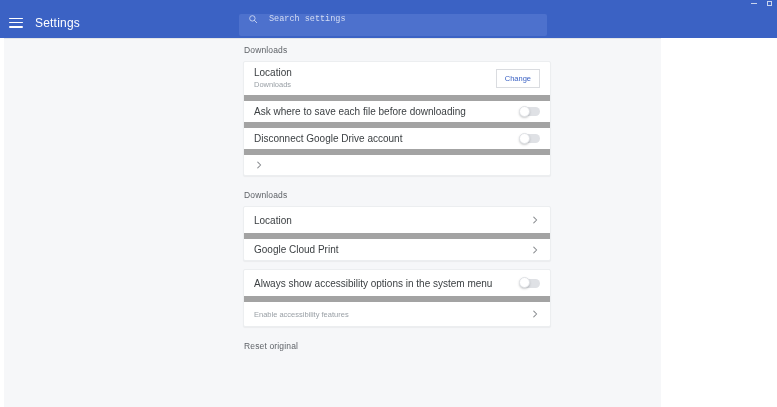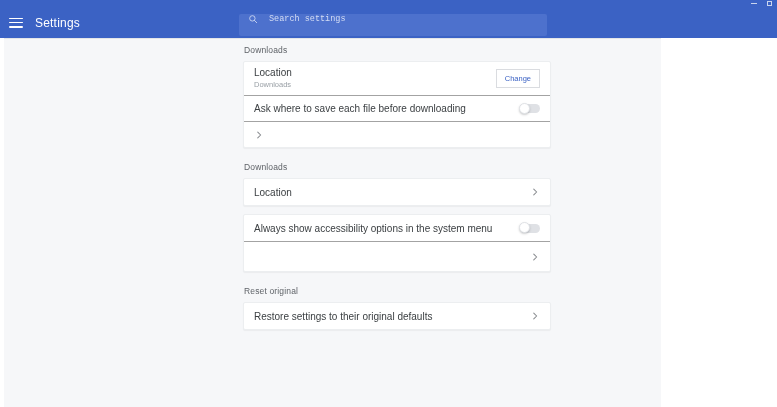--- a/index.html
+++ b/index.html
@@ -144,21 +144,21 @@
     border-radius: 2px;
     box-shadow: 0 1px 1px rgba(60,64,67,0.06);
     overflow: hidden;
   }
   .row {
     display: flex;
     align-items: center;
     padding: 0 10px;
     min-height: 26px;
     box-sizing: border-box;
-    border-top: 1px solid #a3a3a3;
+    border-top: 6px solid #a3a3a3;
     position: relative;
     cursor: pointer;
   }
   .row:first-child { border-top: none; }
   .row-tall { min-height: 30px; }
   .row-text {
     flex: 1 1 auto;
     min-width: 0;
     padding: 5px 0;
   }
@@ -267,65 +267,72 @@
           </div>
           <div class="row">
             <div class="row-text">
               <div class="row-title">Ask where to save each file before downloading</div>
             </div>
             <div class="toggle">
               <div class="knob"></div>
             </div>
           </div>
           <div class="row">
+            <div class="row-text">
+              <div class="row-title">Disconnect Google Drive account</div>
+            </div>
+            <div class="toggle">
+              <div class="knob"></div>
+            </div>
+          </div>
+          <div class="row">
             <svg class="chevron" viewBox="0 0 24 24">
               <polyline points="9,5 16,12 9,19" fill="none" stroke="#5f6368" stroke-width="2.5" stroke-linecap="round" stroke-linejoin="round"></polyline>
             </svg>
           </div>
         </div>
       </div>
       <div class="section">
         <div class="section-title">Downloads</div>
         <div class="card">
           <div class="row">
             <div class="row-text">
               <div class="row-title">Location</div>
             </div>
             <svg class="chevron" viewBox="0 0 24 24">
               <polyline points="9,5 16,12 9,19" fill="none" stroke="#5f6368" stroke-width="2.5" stroke-linecap="round" stroke-linejoin="round"></polyline>
             </svg>
           </div>
+          <div class="row">
+            <div class="row-text">
+              <div class="row-title">Google Cloud Print</div>
+            </div>
+            <svg class="chevron" viewBox="0 0 24 24">
+              <polyline points="9,5 16,12 9,19" fill="none" stroke="#5f6368" stroke-width="2.5" stroke-linecap="round" stroke-linejoin="round"></polyline>
+            </svg>
+          </div>
         </div>
       </div>
       <div class="section">
         <div class="card">
           <div class="row">
             <div class="row-text">
               <div class="row-title">Always show accessibility options in the system menu</div>
             </div>
             <div class="toggle">
               <div class="knob"></div>
             </div>
           </div>
           <div class="row row-tall">
             <div class="row-text">
+              <div class="row-sub">Enable accessibility features</div>
             </div>
             <svg class="chevron" viewBox="0 0 24 24">
               <polyline points="9,5 16,12 9,19" fill="none" stroke="#5f6368" stroke-width="2.5" stroke-linecap="round" stroke-linejoin="round"></polyline>
             </svg>
           </div>
         </div>
       </div>
       <div class="section">
         <div class="section-title">Reset original</div>
-        <div class="card">
-          <div class="row">
-            <div class="row-text">
-              <div class="row-title">Restore settings to their original defaults</div>
-            </div>
-            <svg class="chevron" viewBox="0 0 24 24">
-              <polyline points="9,5 16,12 9,19" fill="none" stroke="#5f6368" stroke-width="2.5" stroke-linecap="round" stroke-linejoin="round"></polyline>
-            </svg>
-          </div>
-        </div>
       </div>
     </div>
 </div>
 
 </body></html>

